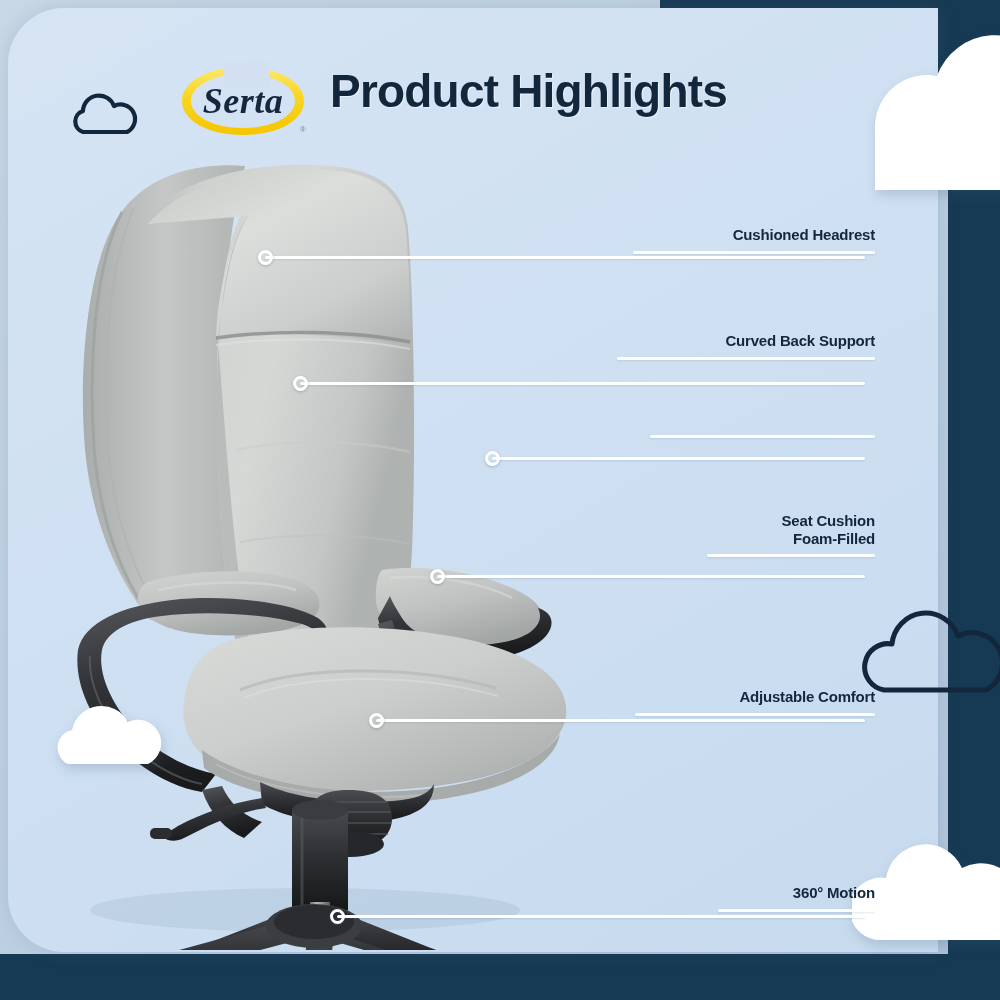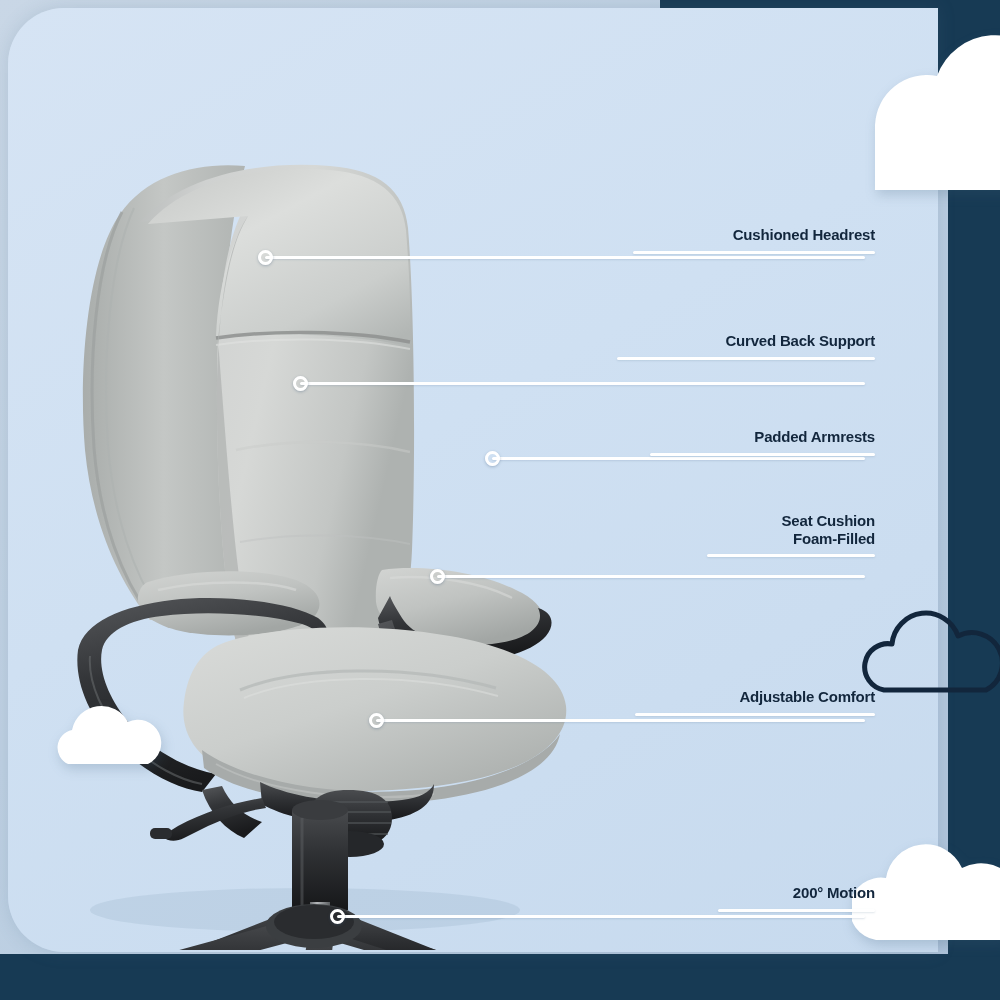--- a/index.html
+++ b/index.html
@@ -123,20 +123,46 @@
   <div class="frame-top-right"></div>
   <div class="frame-right"></div>
   <div class="frame-bottom"></div>
 
   <div class="panel"></div>
 
   <svg class="cloud-solid" style="left:845px; top:30px;" width="215" height="165" viewBox="0 0 215 165">
     <path d="M30,160 L30,95 A52,52 0 0 1 92,46 A62,62 0 0 1 205,38 L215,38 L215,160 Z" fill="#ffffff"></path>
   </svg>
 
+  <div class="header">
+
+    <svg class="cloud-icon-head" width="70" height="46" viewBox="0 0 70 46">
+      <path d="M13,40 A11,11 0 0 1 13,19 A16,16 0 0 1 44,14 A13,13 0 0 1 57,40 Z" fill="none" stroke="#12263c" stroke-width="4.2" stroke-linejoin="round"></path>
+    </svg>
+
+    <div class="serta-logo">
+      <svg width="130" height="78" viewBox="0 0 130 78" style="position:absolute;left:0;top:0;z-index:1;">
+        <defs>
+          <linearGradient id="swooshgrad" x1="0" y1="0" x2="0" y2="1">
+            <stop offset="0%" stop-color="#fbe96a"></stop>
+            <stop offset="45%" stop-color="#f9d520"></stop>
+            <stop offset="100%" stop-color="#f5c500"></stop>
+          </linearGradient>
+        </defs>
+        <path d="M65,5 C101,5 126,20 126,39 C126,58 101,73 65,73 C29,73 4,58 4,39 C4,20 29,5 65,5 Z
+                 M65,12 C35,12 13,24 13,39 C13,54 35,66 65,66 C95,66 117,54 117,39 C117,24 95,12 65,12 Z" fill="url(#swooshgrad)"></path>
+        <path d="M52,2 L120,2 L120,30 L52,30 Z" fill="#d2e0f2" opacity="0.0"></path>
+        <rect x="46" y="0" width="46" height="26" fill="#d2e0f2"></rect>
+      </svg>
+      <div class="serta-word">Serta</div>
+      <div class="serta-reg">®</div>
+    </div>
+
+    <div class="page-title">Product Highlights</div>
+  </div>
 
   <svg class="chair" viewBox="0 0 560 800" width="560" height="800">
     <defs>
       <linearGradient id="uph" x1="0" y1="0" x2="1" y2="0.4">
         <stop offset="0%" stop-color="#b9bcbb"></stop>
         <stop offset="22%" stop-color="#cfd1d0"></stop>
         <stop offset="55%" stop-color="#d6d8d6"></stop>
         <stop offset="85%" stop-color="#c3c6c4"></stop>
         <stop offset="100%" stop-color="#aeb2b0"></stop>
       </linearGradient>
@@ -313,37 +339,36 @@
       </div>
       <div class="connector" style="left: 300px; top: 382px; width: 565px;"></div>
       <div class="ring" style="left: 293px; top: 376px;"></div>
       <div class="feature" style="right: 125px; top: 332px;">
         <div class="f-text">Curved Back Support</div>
         <div class="f-rule" style="width: 258px; margin-left: auto;"></div>
       </div>
       <div class="connector" style="left: 492px; top: 457px; width: 373px;"></div>
       <div class="ring" style="left: 485px; top: 451px;"></div>
       <div class="feature" style="right: 125px; top: 428px;">
-        <div class="f-text">Padded Armrests</div>
         <div class="f-rule" style="width: 225px; margin-left: auto;"></div>
       </div>
       <div class="connector" style="left: 437px; top: 575px; width: 428px;"></div>
       <div class="ring" style="left: 430px; top: 569px;"></div>
       <div class="feature" style="right: 125px; top: 512px;">
         <div class="f-text">Seat Cushion</div>
         <div class="f-text">Foam-Filled</div>
         <div class="f-rule" style="width: 168px; margin-left: auto;"></div>
       </div>
       <div class="connector" style="left: 376px; top: 719px; width: 489px;"></div>
       <div class="ring" style="left: 369px; top: 713px;"></div>
       <div class="feature" style="right: 125px; top: 688px;">
         <div class="f-text">Adjustable Comfort</div>
         <div class="f-rule" style="width: 240px; margin-left: auto;"></div>
       </div>
       <div class="connector" style="left: 337px; top: 915px; width: 528px;"></div>
       <div class="ring" style="left: 330px; top: 909px;"></div>
       <div class="feature" style="right: 125px; top: 884px;">
-        <div class="f-text">200° Motion</div>
+        <div class="f-text">360° Motion</div>
         <div class="f-rule" style="width: 157px; margin-left: auto;"></div>
       </div>
     </div>
 
 </div>
 
 </body></html>

